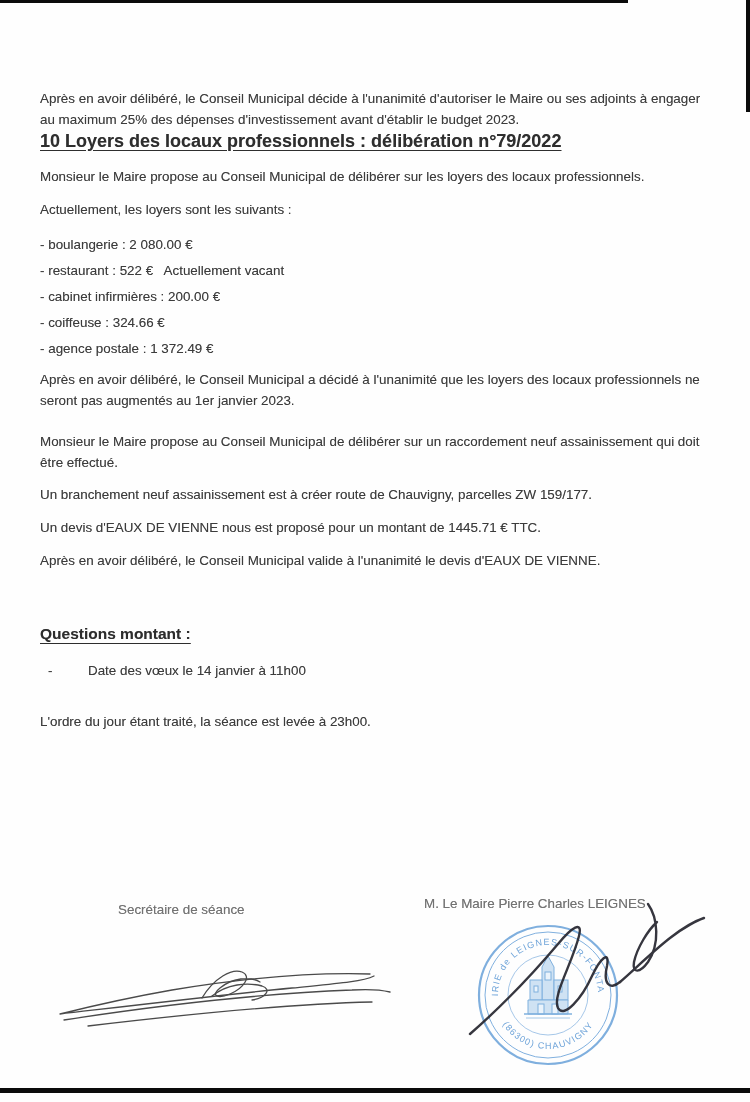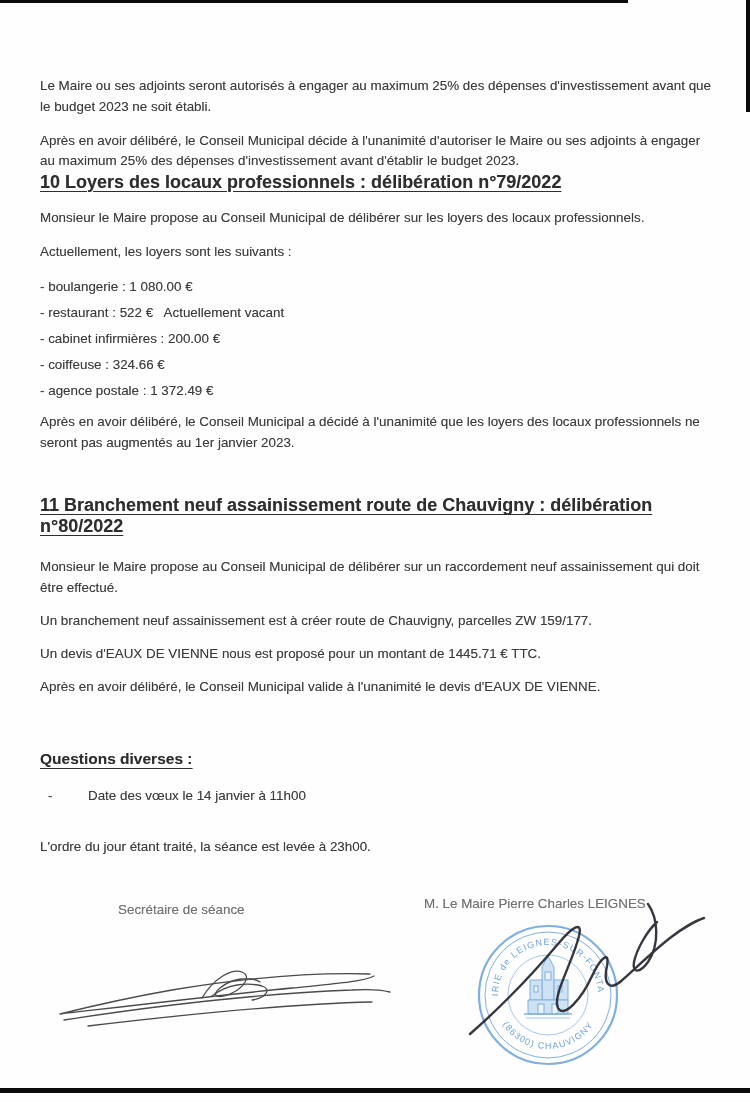--- a/index.html
+++ b/index.html
@@ -56,44 +56,42 @@
 <body>
 
 <div class="page">
 
   <div class="artifact line-top"></div>
   <div class="artifact line-right"></div>
   <div class="artifact line-bottom"></div>
 
   <div class="content">
 
-    <p class="para">Le Maire ou ses adjoints seront autorisés à engager au maximum 25% des dépenses d'investissement avant que le budget 2023 ne soit établi.</p>
     <p class="para mt-p2">Après en avoir délibéré, le Conseil Municipal décide à l'unanimité d'autoriser le Maire ou ses adjoints à engager au maximum 25% des dépenses d'investissement avant d'établir le budget 2023.</p>
 
     <h2 class="h-delib mt-h10">10 Loyers des locaux professionnels : délibération n°79/2022</h2>
     <p class="para mt-sm">Monsieur le Maire propose au Conseil Municipal de délibérer sur les loyers des locaux professionnels.</p>
     <p class="para mt-xs">Actuellement, les loyers sont les suivants :</p>
 
     <div class="rent-list">
-      <div class="rent-item">- boulangerie : 1 080.00 €</div>
+      <div class="rent-item">- boulangerie : 2 080.00 €</div>
       <div class="rent-item">- restaurant : 522 €   Actuellement vacant</div>
       <div class="rent-item">- cabinet infirmières : 200.00 €</div>
       <div class="rent-item">- coiffeuse : 324.66 €</div>
       <div class="rent-item">- agence postale : 1 372.49 €</div>
     </div>
 
     <p class="para mt-dec10">Après en avoir délibéré, le Conseil Municipal a décidé à l'unanimité que les loyers des locaux professionnels ne seront pas augmentés au 1er janvier 2023.</p>
 
-    <h2 class="h-delib mt-h11">11 Branchement neuf assainissement route de Chauvigny : délibération n°80/2022</h2>
     <p class="para mt-i11">Monsieur le Maire propose au Conseil Municipal de délibérer sur un raccordement neuf assainissement qui doit être effectué.</p>
     <p class="para mt-12">Un branchement neuf assainissement est à créer route de Chauvigny, parcelles ZW 159/177.</p>
     <p class="para mt-12">Un devis d'EAUX DE VIENNE nous est proposé pour un montant de 1445.71 € TTC.</p>
     <p class="para mt-12">Après en avoir délibéré, le Conseil Municipal valide à l'unanimité le devis d'EAUX DE VIENNE.</p>
 
-    <h2 class="h-questions">Questions diverses :</h2>
+    <h2 class="h-questions">Questions montant :</h2>
     <div class="bullet-row">
       <span class="bullet-dash">-</span>
       <span>Date des vœux le 14 janvier à 11h00</span>
     </div>
 
     <p class="para mt-closing">L'ordre du jour étant traité, la séance est levée à 23h00.</p>
   </div>
 
   <div class="sig-label secretary">Secrétaire de séance</div>
   <div class="sig-label mayor">M. Le Maire Pierre Charles LEIGNES</div>

